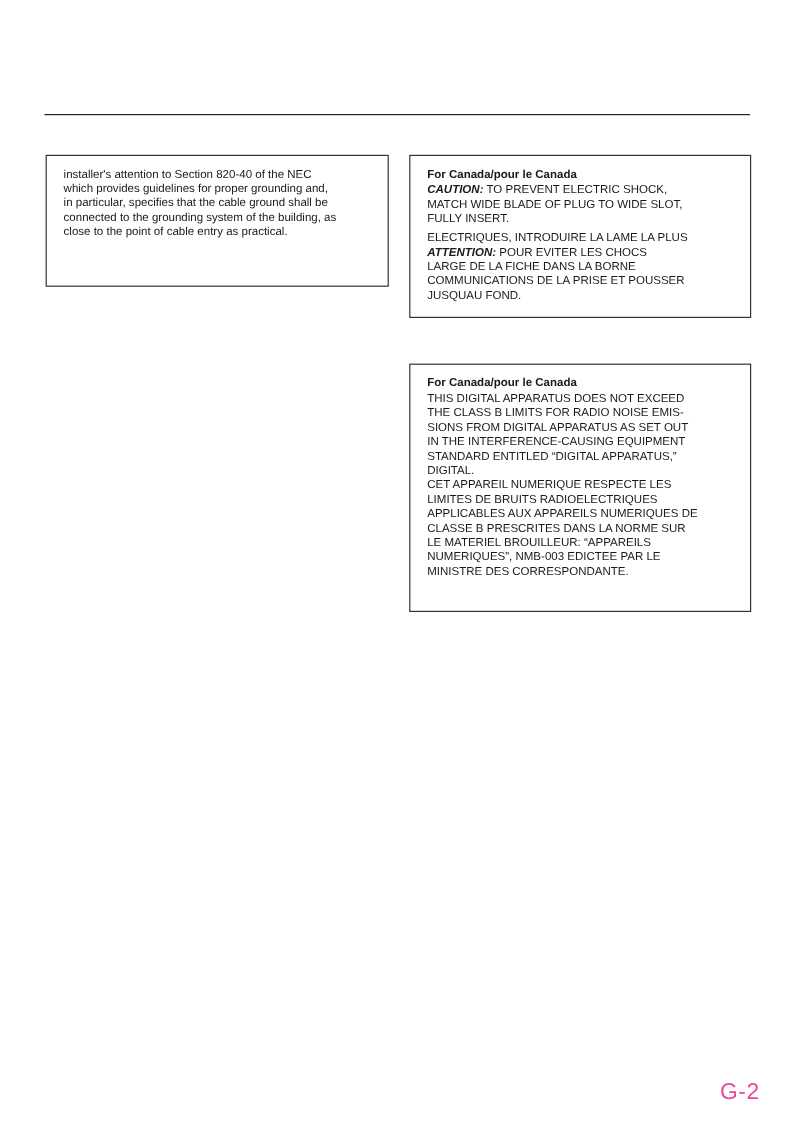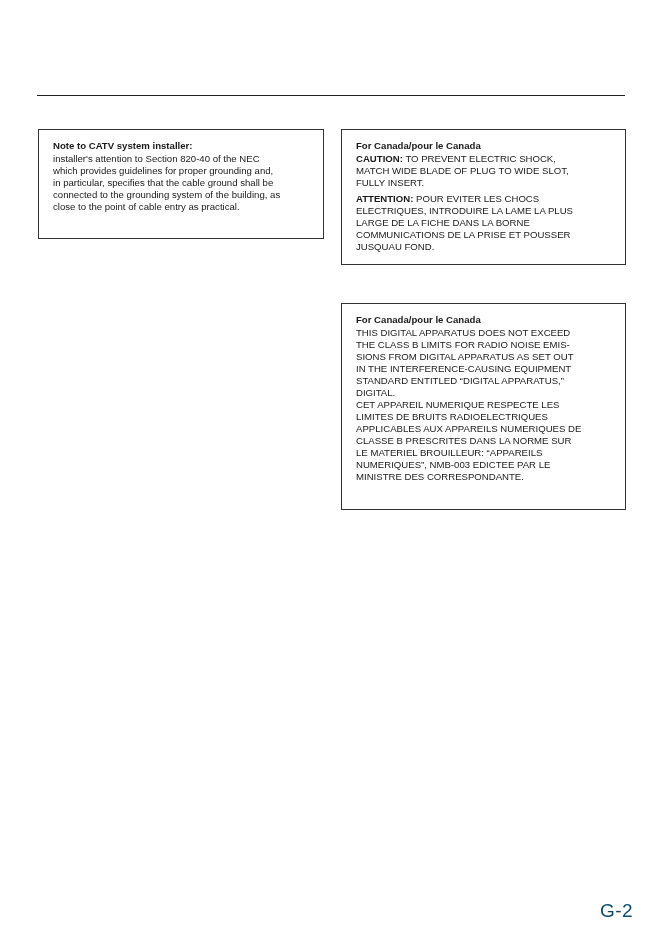--- a/index.html
+++ b/index.html
@@ -8,51 +8,50 @@
     .rule { position: absolute; left: 37px; top: 95px; width: 588px; height: 0;
       border-top: 1.5px solid #222; }
     .box { position: absolute; border: 1px solid #333; box-sizing: border-box;
       padding: 10px 14px 0 14px; font-size: 9.6px; line-height: 12px; }
     .box1 { left: 38px; top: 129px; width: 286px; height: 110px; }
     .box2 { left: 341px; top: 129px; width: 285px; height: 136px; }
     .box3 { left: 341px; top: 303px; width: 285px; height: 207px; }
     .title { font-weight: bold; display: block; margin-bottom: 1px; }
     .para { display: block; }
     .para + .para { margin-top: 4px; }
-    .lead { font-weight: bold; }
+    .lead { font-weight: bold; font-style: italic; }
     .pagenum { position: absolute; left: 600px; top: 900px;
-      font-size: 19px; color: #0c4a6e; letter-spacing: 0.5px; }
+      font-size: 19px; color: #ec4899; letter-spacing: 0.5px; }
     .line { display: block; white-space: nowrap; }
   </style>
 </head>
 <body>
 
 <div class="rule"></div>
 
 <div class="box box1">
-  <span class="title">Note to CATV system installer:</span>
   <span class="para">
     <span class="line">installer's attention to Section 820-40 of the NEC</span>
     <span class="line">which provides guidelines for proper grounding and,</span>
     <span class="line">in particular, specifies that the cable ground shall be</span>
     <span class="line">connected to the grounding system of the building, as</span>
     <span class="line">close to the point of cable entry as practical.</span>
   </span>
 </div>
 
 <div class="box box2">
   <span class="title">For Canada/pour le Canada</span>
   <span class="para">
     <span class="line"><span class="lead">CAUTION:</span><span> TO PREVENT ELECTRIC SHOCK,</span></span>
     <span class="line">MATCH WIDE BLADE OF PLUG TO WIDE SLOT,</span>
     <span class="line">FULLY INSERT.</span>
   </span>
   <span class="para">
+    <span class="line">ELECTRIQUES, INTRODUIRE LA LAME LA PLUS</span>
     <span class="line"><span class="lead">ATTENTION:</span><span> POUR EVITER LES CHOCS</span></span>
-    <span class="line">ELECTRIQUES, INTRODUIRE LA LAME LA PLUS</span>
     <span class="line">LARGE DE LA FICHE DANS LA BORNE</span>
     <span class="line">COMMUNICATIONS DE LA PRISE ET POUSSER</span>
     <span class="line">JUSQUAU FOND.</span>
   </span>
 </div>
 
 <div class="box box3">
   <span class="title">For Canada/pour le Canada</span>
   <span class="para">
     <span class="line">THIS DIGITAL APPARATUS DOES NOT EXCEED</span>

